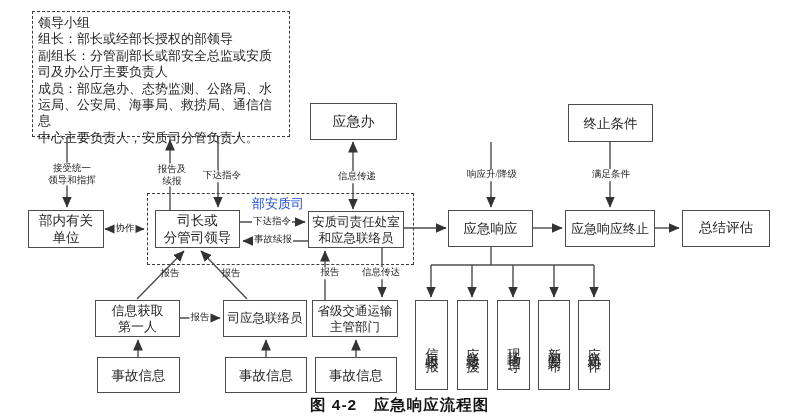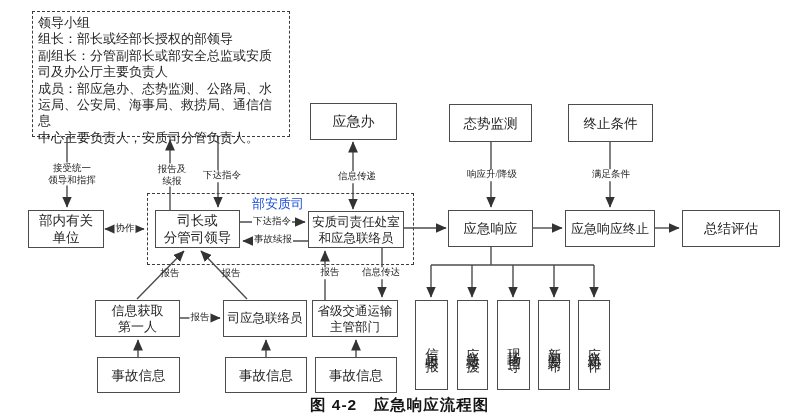--- a/index.html
+++ b/index.html
@@ -100,25 +100,24 @@
     </g>
   </svg>
 
   <div class="node" style="left:28px;top:210px;width:76px;height:38px;">部内有关
 单位</div>
   <div class="node" style="left:155px;top:210px;width:85px;height:38px;">司长或
 分管司领导</div>
   <div class="node" style="left:308px;top:211px;width:96px;height:37px;font-size:12.5px;line-height:16px;">安质司责任处室
 和应急联络员</div>
   <div class="node" style="left:310px;top:103px;width:87px;height:37px;font-size:14px;">应急办</div>
-  <div class="node" style="left:449px;top:104px;width:83px;height:38px;">态势监测</div>
   <div class="node" style="left:568px;top:104px;width:85px;height:38px;">终止条件</div>
   <div class="node" style="left:448px;top:210px;width:85px;height:37px;">应急响应</div>
   <div class="node" style="left:565px;top:210px;width:90px;height:37px;font-size:13px;">应急响应终止</div>
-  <div class="node" style="left:682px;top:210px;width:98px;height:37px;">总结评估</div>
+  <div class="node" style="left:682px;top:210px;width:88px;height:37px;font-family:Liberation Mono, monospace;">总结评估</div>
   <div class="node" style="left:95px;top:300px;width:85px;height:37px;font-size:13px;line-height:16px;">信息获取
 第一人</div>
   <div class="node" style="left:223px;top:300px;width:84px;height:37px;font-size:12.5px;">司应急联络员</div>
   <div class="node" style="left:312px;top:300px;width:86px;height:37px;font-size:12.5px;line-height:16px;">省级交通运输
 主管部门</div>
   <div class="node" style="left:97px;top:357px;width:83px;height:36px;">事故信息</div>
   <div class="node" style="left:225px;top:357px;width:82px;height:36px;">事故信息</div>
   <div class="node" style="left:315px;top:357px;width:82px;height:36px;">事故信息</div>
 
   <div class="node vnode" style="left:415px;top:300px;width:33px;height:90px;">信息收报</div>

